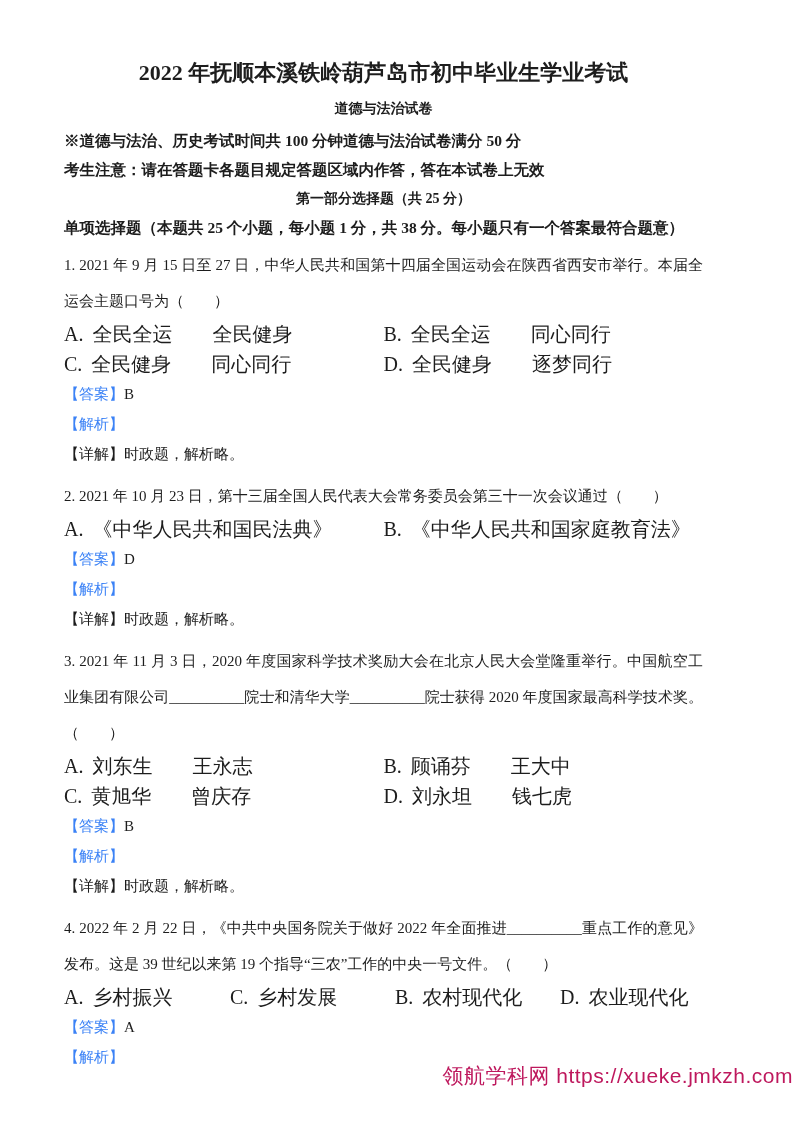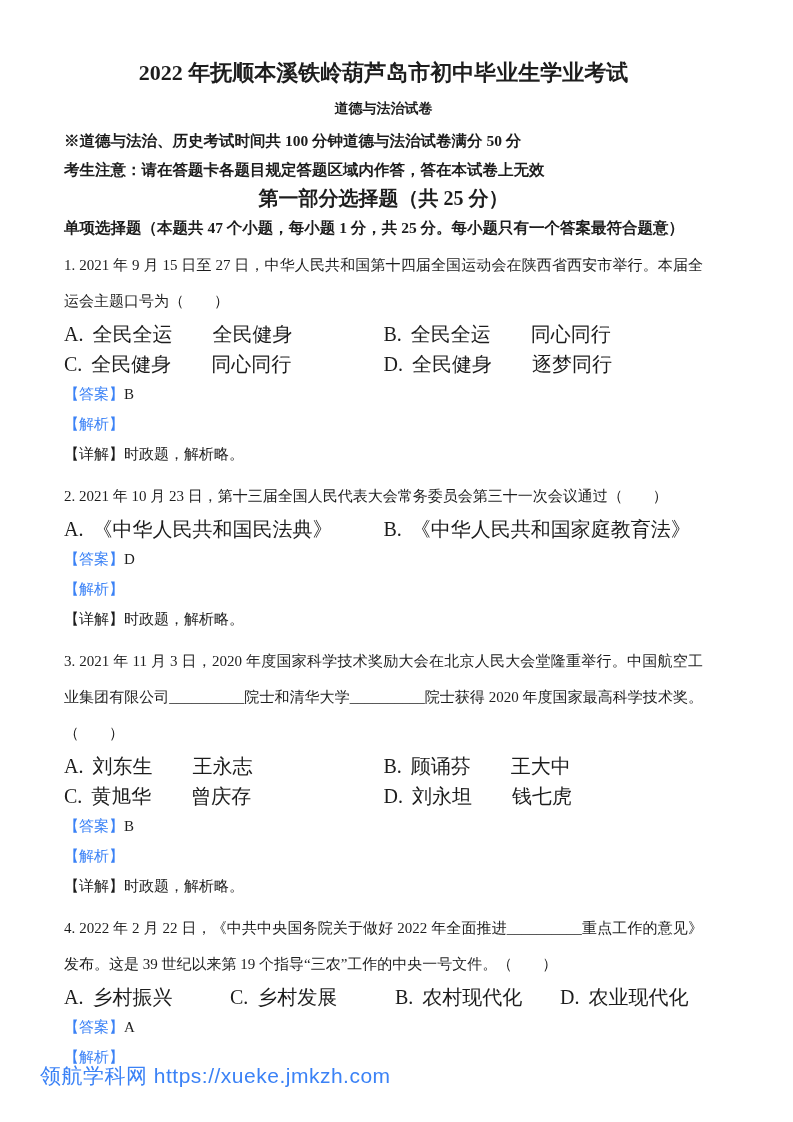--- a/index.html
+++ b/index.html
@@ -37,21 +37,21 @@
     font-size: 15.5px;
     font-weight: bold;
     line-height: 21px;
     margin: 8px 0 0 0;
   }
   .notice-first {
     margin-top: 12px;
   }
   .section-header {
     text-align: center;
-    font-size: 20px;
+    font-size: 14px;
     font-weight: bold;
     line-height: 21px;
     margin: 8px 0 0 0;
   }
   .question {
     margin-top: 9px;
   }
   .stem {
     font-size: 15px;
     line-height: 36px;
@@ -82,41 +82,41 @@
     margin: 0;
   }
   .label-blue {
     color: #3b82f6;
   }
   .watermark {
     position: absolute;
     left: 0;
     right: 0;
     top: 1062px;
-    text-align: left;
+    text-align: right;
     font-family: "Liberation Sans", "DejaVu Sans", sans-serif;
     font-size: 21px;
-    color: #3b82f6;
+    color: #be185d;
     letter-spacing: 0.5px;
     padding-left: 40px;
   }
 </style>
 </head>
 <body>
 
 <div class="page">
   <div class="content">
 
     <h1 class="exam-title">2022 年抚顺本溪铁岭葫芦岛市初中毕业生学业考试</h1>
     <h2 class="exam-subtitle">道德与法治试卷</h2>
 
     <p class="notice-line notice-first">※道德与法治、历史考试时间共 100 分钟道德与法治试卷满分 50 分</p>
     <p class="notice-line">考生注意：请在答题卡各题目规定答题区域内作答，答在本试卷上无效</p>
     <p class="section-header">第一部分选择题（共 25 分）</p>
-    <p class="notice-line">单项选择题（本题共 47 个小题，每小题 1 分，共 25 分。每小题只有一个答案最符合题意）</p>
+    <p class="notice-line">单项选择题（本题共 25 个小题，每小题 1 分，共 38 分。每小题只有一个答案最符合题意）</p>
 
     <div class="question">
       <p class="stem">1. 2021 年 9 月 15 日至 27 日，中华人民共和国第十四届全国运动会在陕西省西安市举行。本届全运会主题口号为（　　）</p>
       <div class="opt-row cols-2">
         <div class="opt"><span class="opt-key">A.</span><span>全民全运　　全民健身</span></div>
         <div class="opt"><span class="opt-key">B.</span><span>全民全运　　同心同行</span></div>
       </div>
       <div class="opt-row cols-2">
         <div class="opt"><span class="opt-key">C.</span><span>全民健身　　同心同行</span></div>
         <div class="opt"><span class="opt-key">D.</span><span>全民健身　　逐梦同行</span></div>

